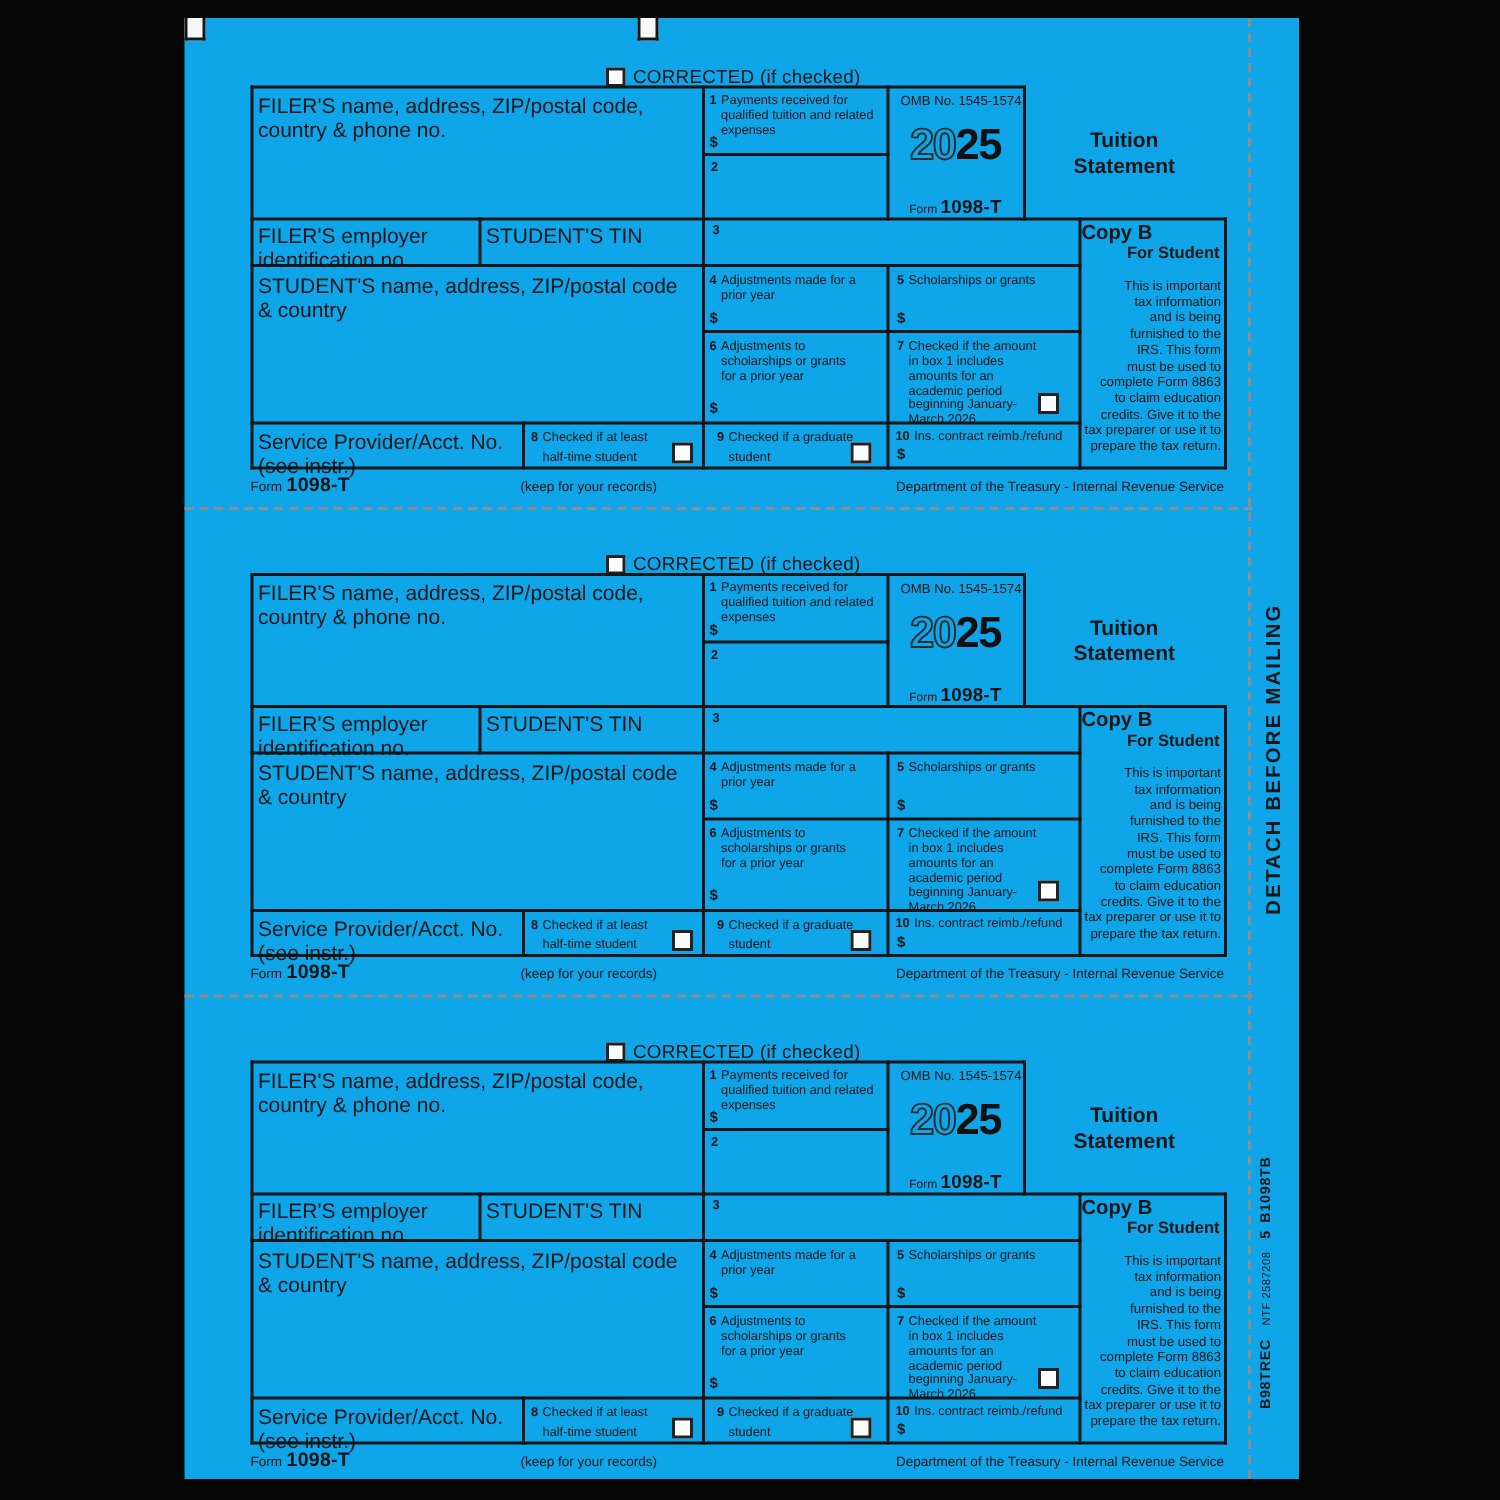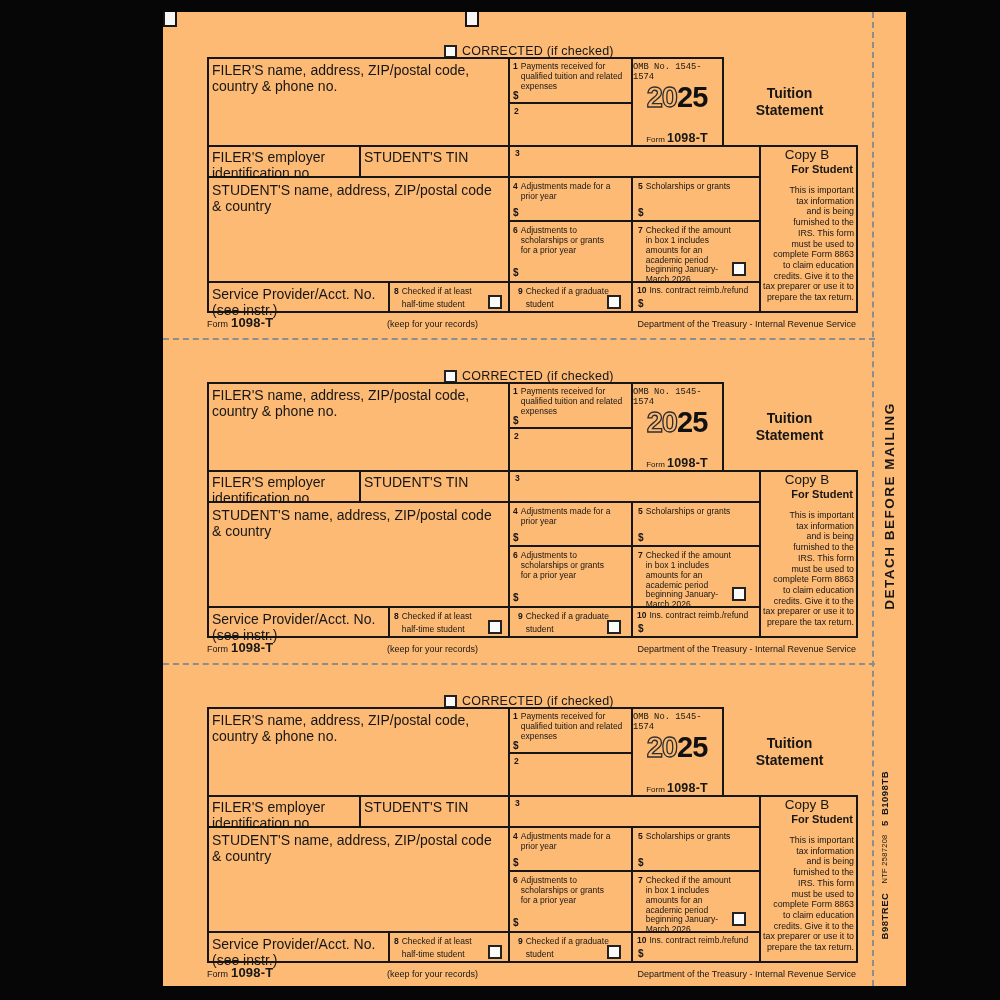--- a/index.html
+++ b/index.html
@@ -3,22 +3,21 @@
 <meta charset="utf-8">
 <style>
   html,body{margin:0;padding:0;}
   body{
     width:1000px;height:1000px;background:#060606;position:relative;overflow:hidden;
     font-family:"Liberation Sans","DejaVu Sans",sans-serif;color:#161616;
     -webkit-font-smoothing:antialiased;
   }
   #page{
     position:absolute;left:123px;top:12px;width:743px;height:974px;
-    background:#fdba74;
-    margin-left:40px;
+    background:#0ea5e9;
   }
   .notch{
     position:absolute;top:0;width:14px;height:15px;background:#f7f7f5;
     border:2px solid #161616;border-top:none;box-sizing:border-box;
   }
   .hdash{position:absolute;left:0;width:712px;height:0;border-top:2px dashed #8d8d8d;}
   .vdash{position:absolute;left:709px;top:0;height:974px;width:0;border-left:2px dashed #8d8d8d;}
   .vtext{
     position:absolute;white-space:nowrap;
     transform:translate(-50%,-50%) rotate(-90deg);
@@ -32,28 +31,28 @@
   .cb{
     position:absolute;box-sizing:border-box;background:#fbfbf9;
     border:2px solid #222;
   }
   .lbl{position:absolute;font-size:14px;line-height:1.16;}
   .grp{position:absolute;display:flex;gap:3px;font-size:8.5px;line-height:1.16;}
   .grp .num{font-weight:700;flex:0 0 auto;}
   .pre{white-space:pre-line;}
   .dollar{position:absolute;font-size:10px;font-weight:700;}
   .corrected{position:absolute;font-size:12.5px;letter-spacing:.2px;}
-  .omb-label{position:absolute;text-align:left;font-size:8.8px;font-family:Liberation Mono, monospace;}
+  .omb-label{position:absolute;text-align:right;font-size:8.8px;}
   .year{position:absolute;text-align:center;font-size:29px;font-weight:700;line-height:1;letter-spacing:-1px;}
   .year .outline{color:transparent;-webkit-text-stroke:1.3px #2e2e2e;}
   .year .solid{color:#111;}
   .formline{position:absolute;text-align:center;font-size:8px;}
   .formline b{font-size:12.5px;letter-spacing:.2px;}
   .title{position:absolute;text-align:center;font-weight:700;font-size:14px;line-height:1.18;white-space:pre-line;}
-  .cpy-t{position:absolute;text-align:center;font-weight:400;font-size:13.5px;}
+  .cpy-t{position:absolute;text-align:left;font-weight:700;font-size:13.5px;}
   .cpy-s{position:absolute;text-align:right;font-weight:700;font-size:11px;}
   .cpy-x{position:absolute;text-align:right;font-size:8.8px;line-height:1.22;white-space:pre-line;}
   .foot-form{position:absolute;display:flex;align-items:baseline;gap:3px;font-size:9px;}
   .foot-form b{font-size:13px;letter-spacing:.2px;}
   .foot-keep{position:absolute;font-size:9px;}
   .foot-agency{position:absolute;text-align:right;font-size:9px;}
   .lh15{line-height:1.55;}
 </style>
 </head>
 <body>

